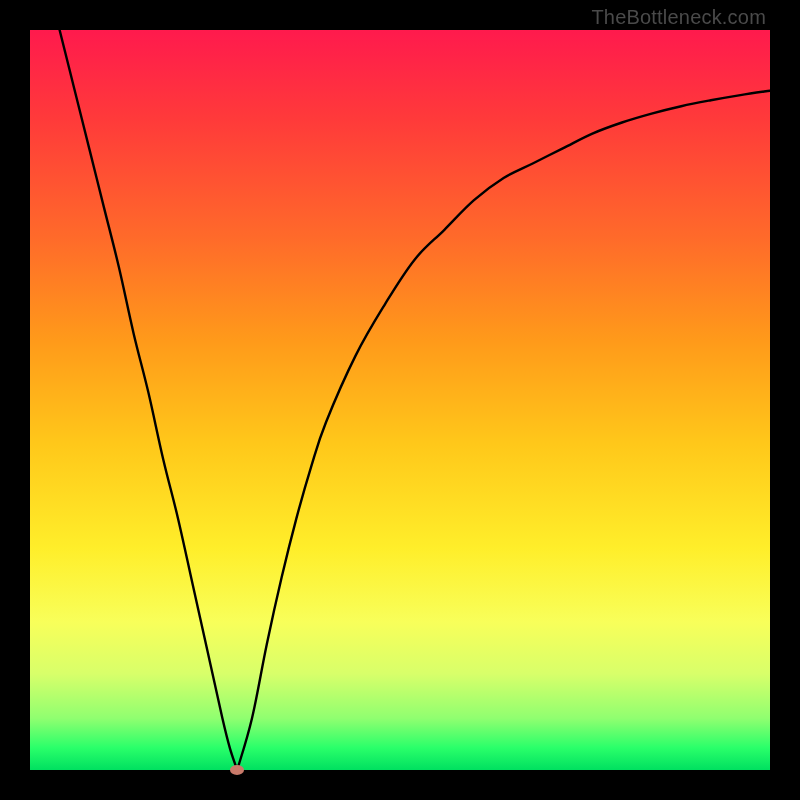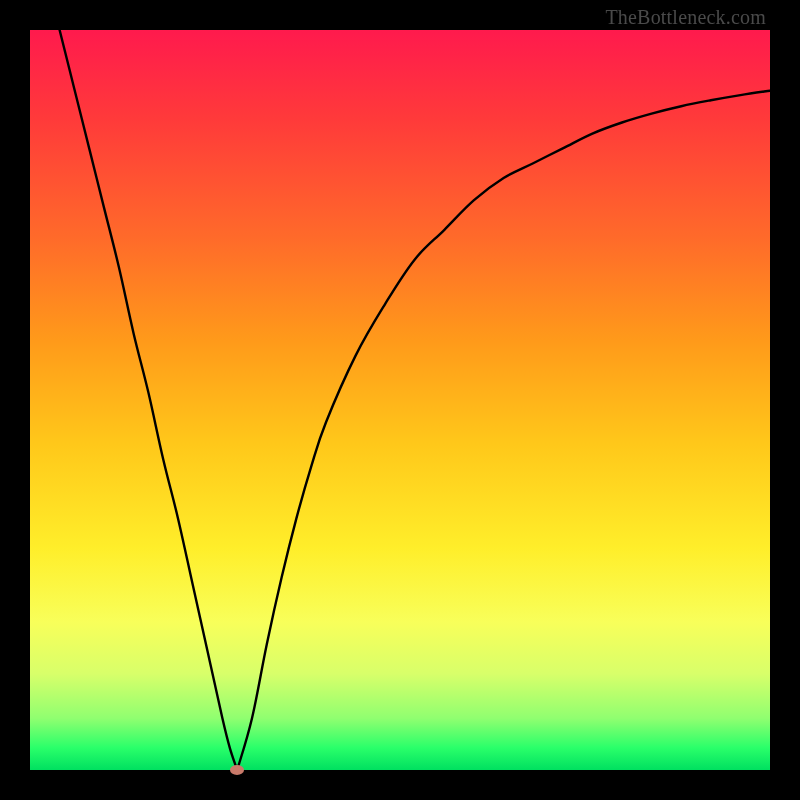--- a/index.html
+++ b/index.html
@@ -8,21 +8,20 @@
     height: 800px;
     overflow: hidden;
     background: #000;
     font-family: Arial, Helvetica, sans-serif;
   }
   .outer {
     width: 800px;
     height: 800px;
     background: #000;
     position: relative;
-    font-family: Liberation Serif, serif;
   }
   .plot-area {
     position: absolute;
     left: 30px;
     top: 30px;
     width: 740px;
     height: 740px;
     
     background: linear-gradient(
       to bottom,

